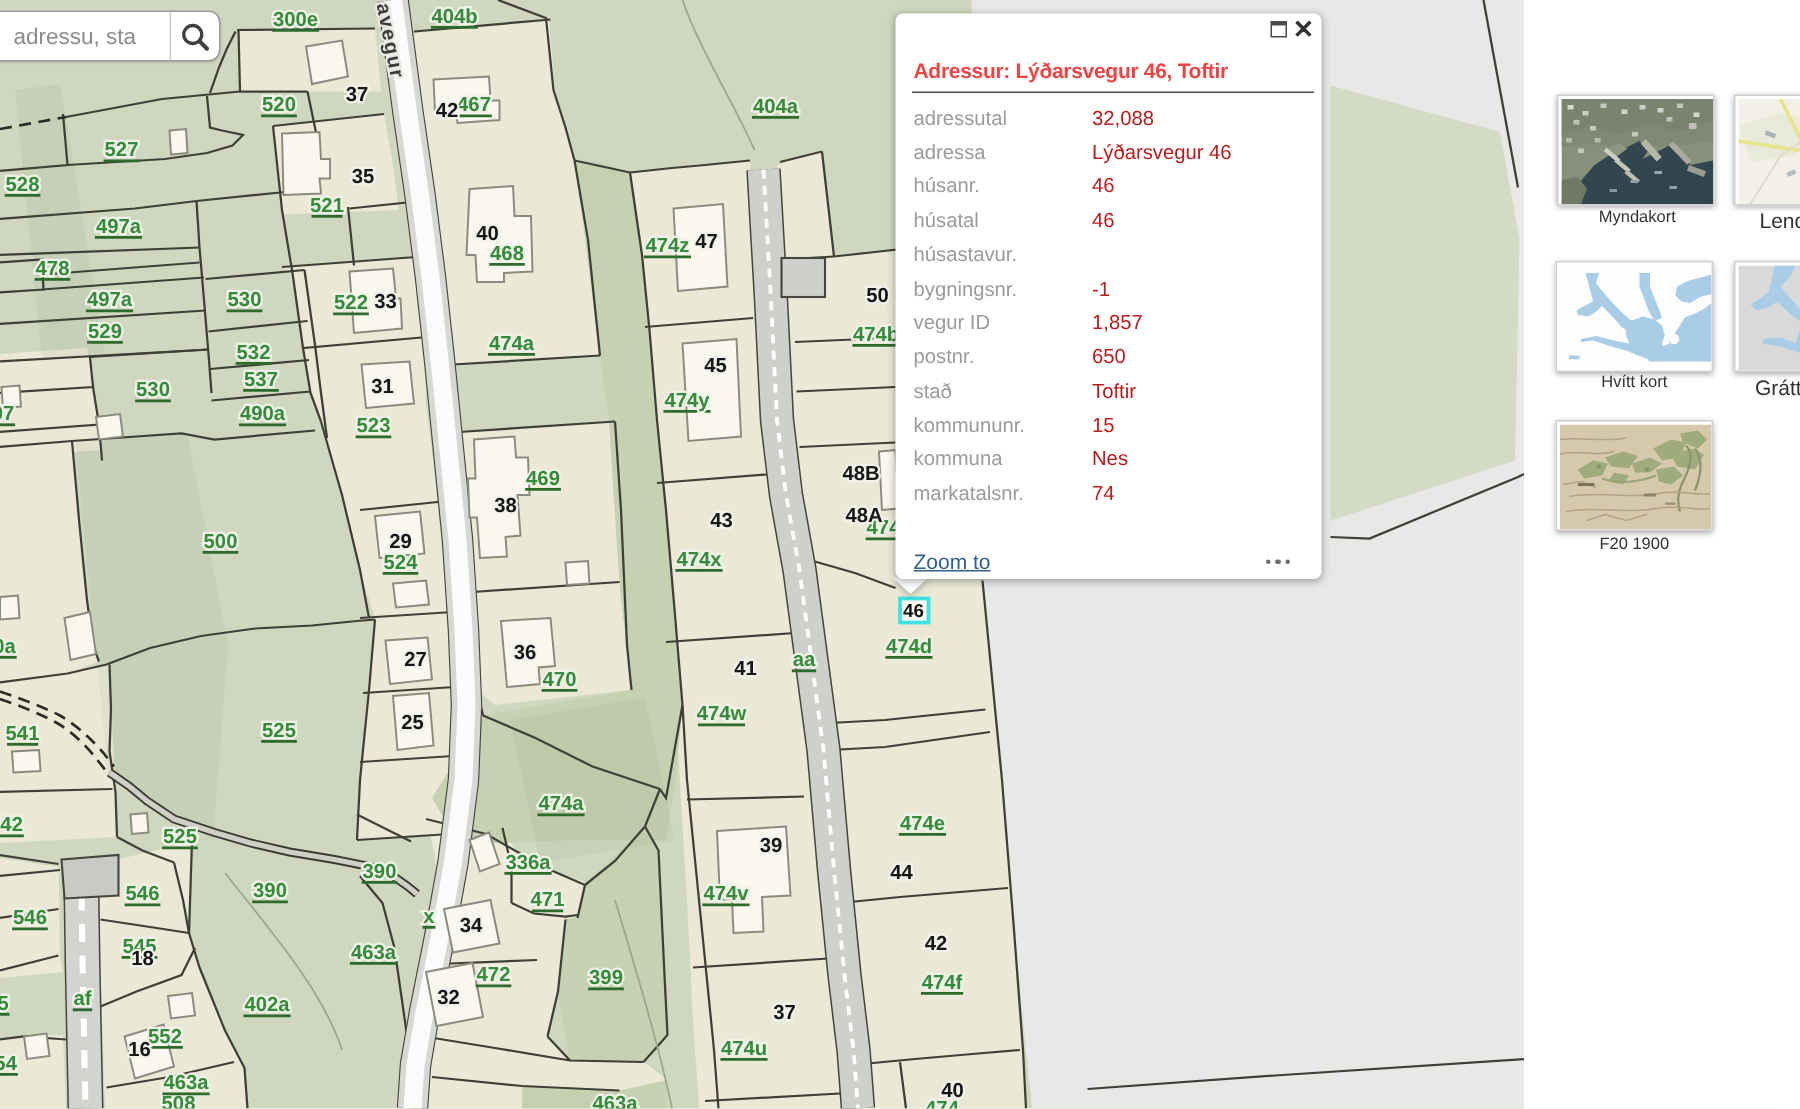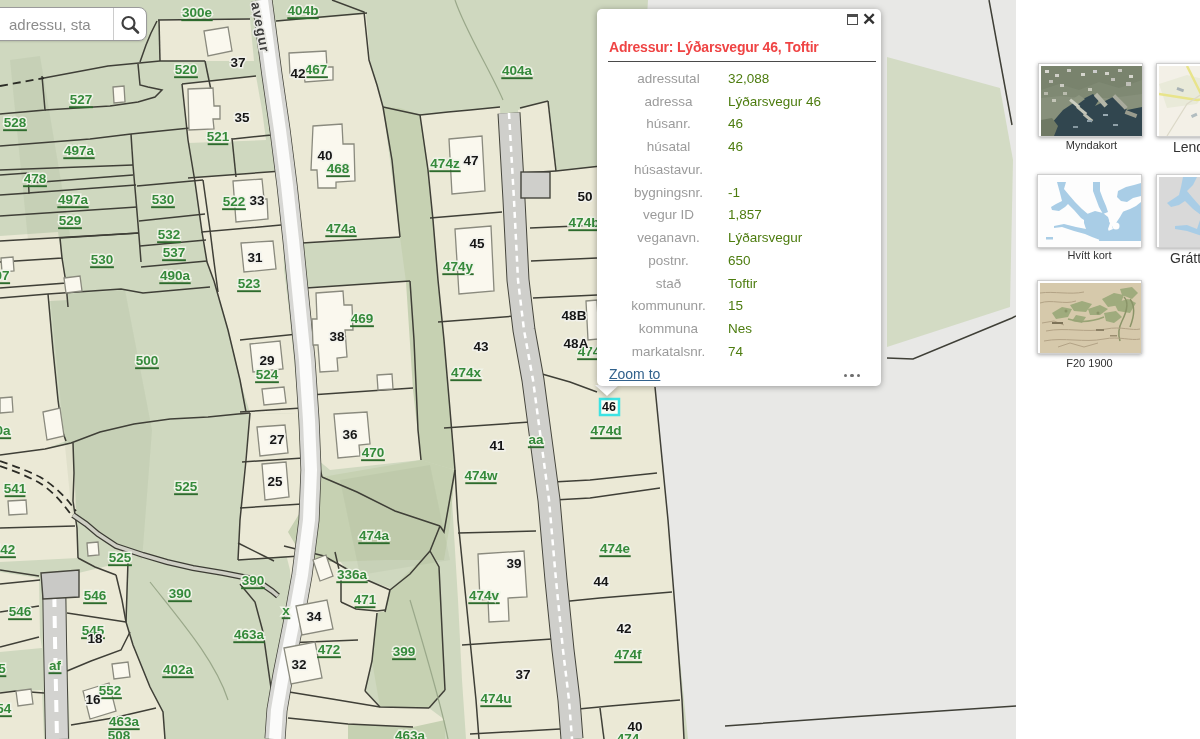--- a/index.html
+++ b/index.html
@@ -24,24 +24,24 @@
   z-index:30; }
 #popup .hdr { position:absolute; left:12px; top:30px; font-size:14px;
   font-weight:bold; color:#ef4444; letter-spacing:-0.2px; }
 #popup .maxi { position:absolute; right:23px; top:5px; width:11px; height:11px;
   border:1.5px solid #4c4c4c; border-top:3.5px solid #4c4c4c; }
 #popup .clo { position:absolute; right:4px; top:3px; width:16px; height:16px;
   font-size:17px; color:#323232; line-height:16px; text-align:center;
   font-weight:bold; }
 #popup .sep { position:absolute; left:11px; right:5px; top:52px; height:0;
   border-top:1px solid #4a4a4a; }
-#popup .tbl { position:absolute; left:12px; top:58px; right:10px;text-align:center; }
+#popup .tbl { position:absolute; left:12px; top:58px; right:10px; }
 #popup .row { height:22.75px; display:flex; align-items:center; }
 #popup .rk { width:119px; color:#9b9b9b; font-size:13.5px; }
-#popup .rv { color:#4d7c0f; font-size:13.5px; }
+#popup .rv { color:#b91c1c; font-size:13.5px; }
 #popup .zoomto { position:absolute; left:12px; top:357px; font-size:14px;
   color:#31618c; text-decoration:underline; }
 #popup .dots { position:absolute; right:21px; top:363px; line-height:0; }
 #popup .dots i { display:inline-block; width:3.5px; height:3.5px; background:#6e6e6e;
   border-radius:50%; margin-left:3px; }
 #ptr { position:absolute; left:595px; top:385px; width:0; height:0; z-index:29;
   border-left:12px solid transparent; border-right:12px solid transparent;
   border-top:11px solid #fff; filter:drop-shadow(0 2px 2px rgba(0,0,0,.25)); }
 
 #search { position:absolute; left:-14px; top:7px; width:161px; height:34px;
@@ -564,24 +564,20 @@
         </div>
 <div class="row">
           <span class="rk">bygningsnr.</span>
           <span class="rv">-1</span>
         </div>
 <div class="row">
           <span class="rk">vegur ID</span>
           <span class="rv">1,857</span>
         </div>
 <div class="row">
-          <span class="rk">veganavn.</span>
-          <span class="rv">Lýðarsvegur</span>
-        </div>
-<div class="row">
           <span class="rk">postnr.</span>
           <span class="rv">650</span>
         </div>
 <div class="row">
           <span class="rk">stað</span>
           <span class="rv">Toftir</span>
         </div>
 <div class="row">
           <span class="rk">kommununr.</span>
           <span class="rv">15</span>

